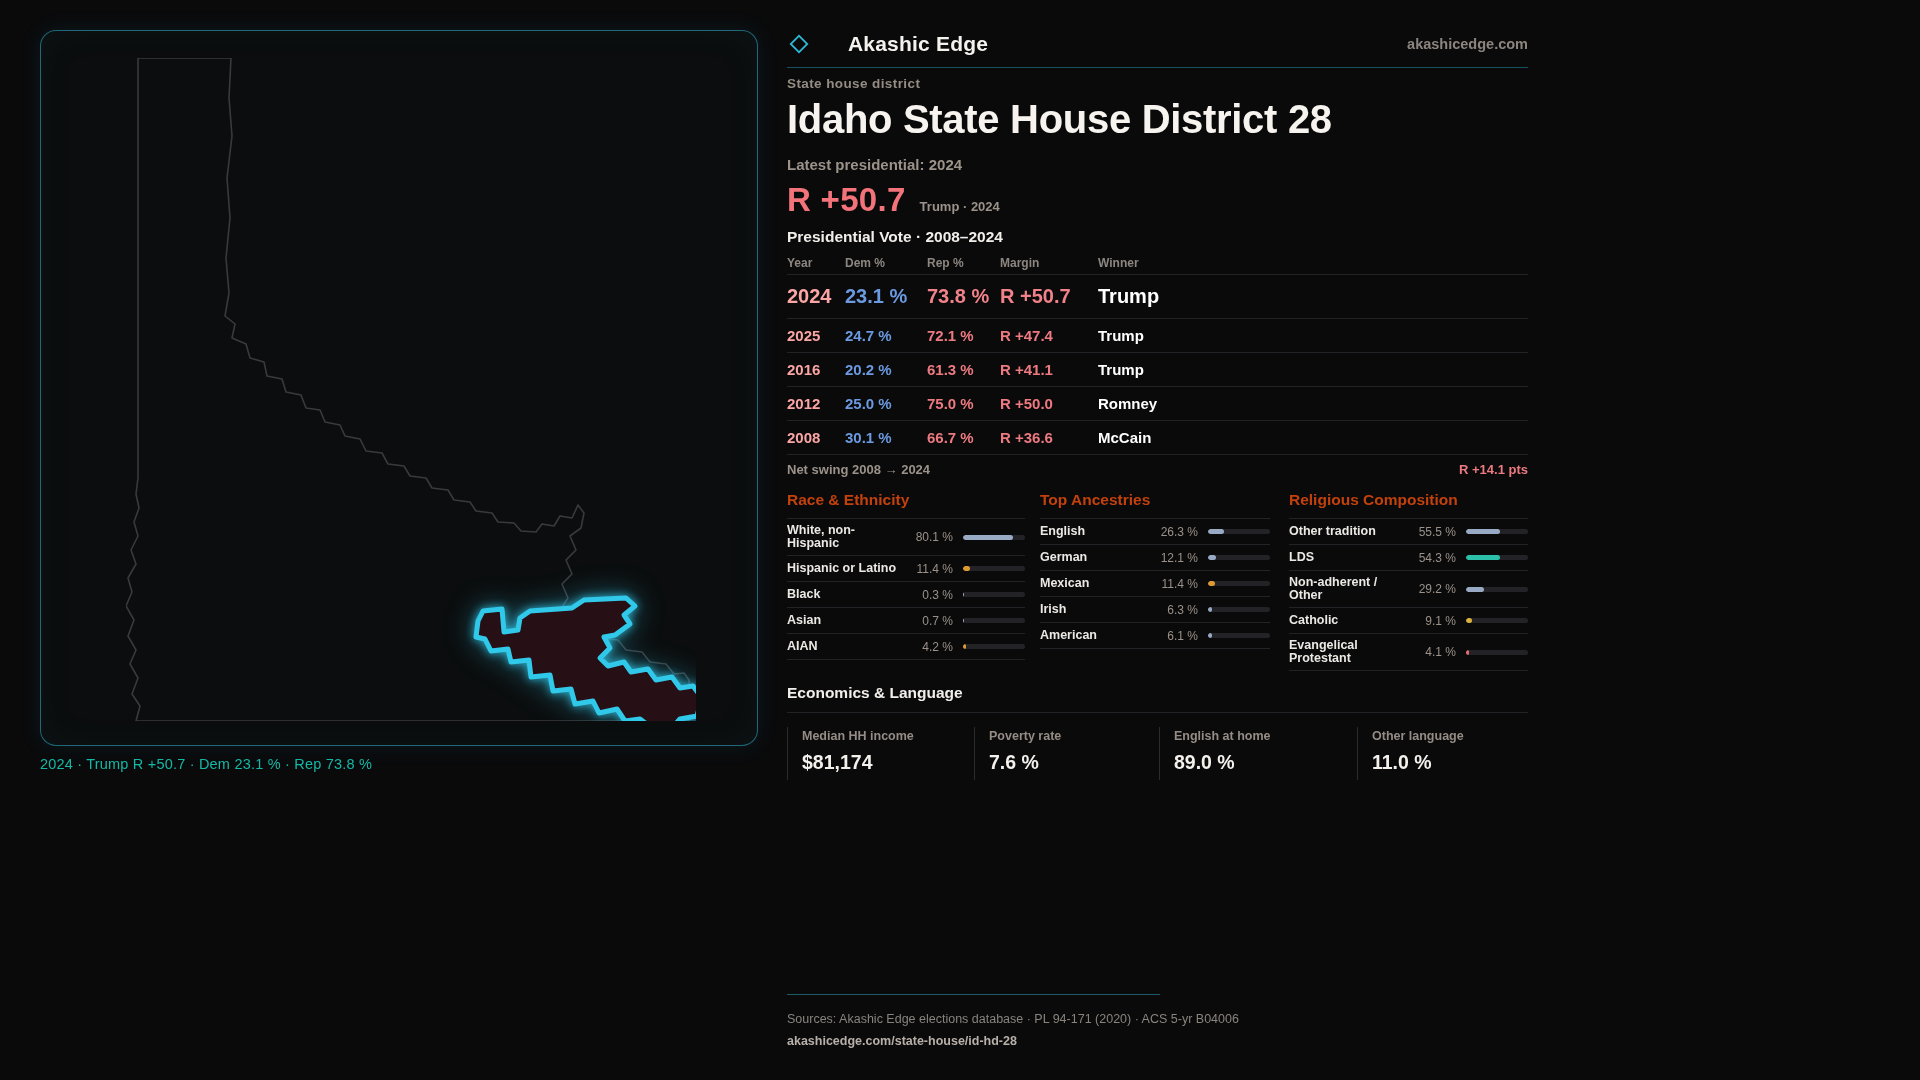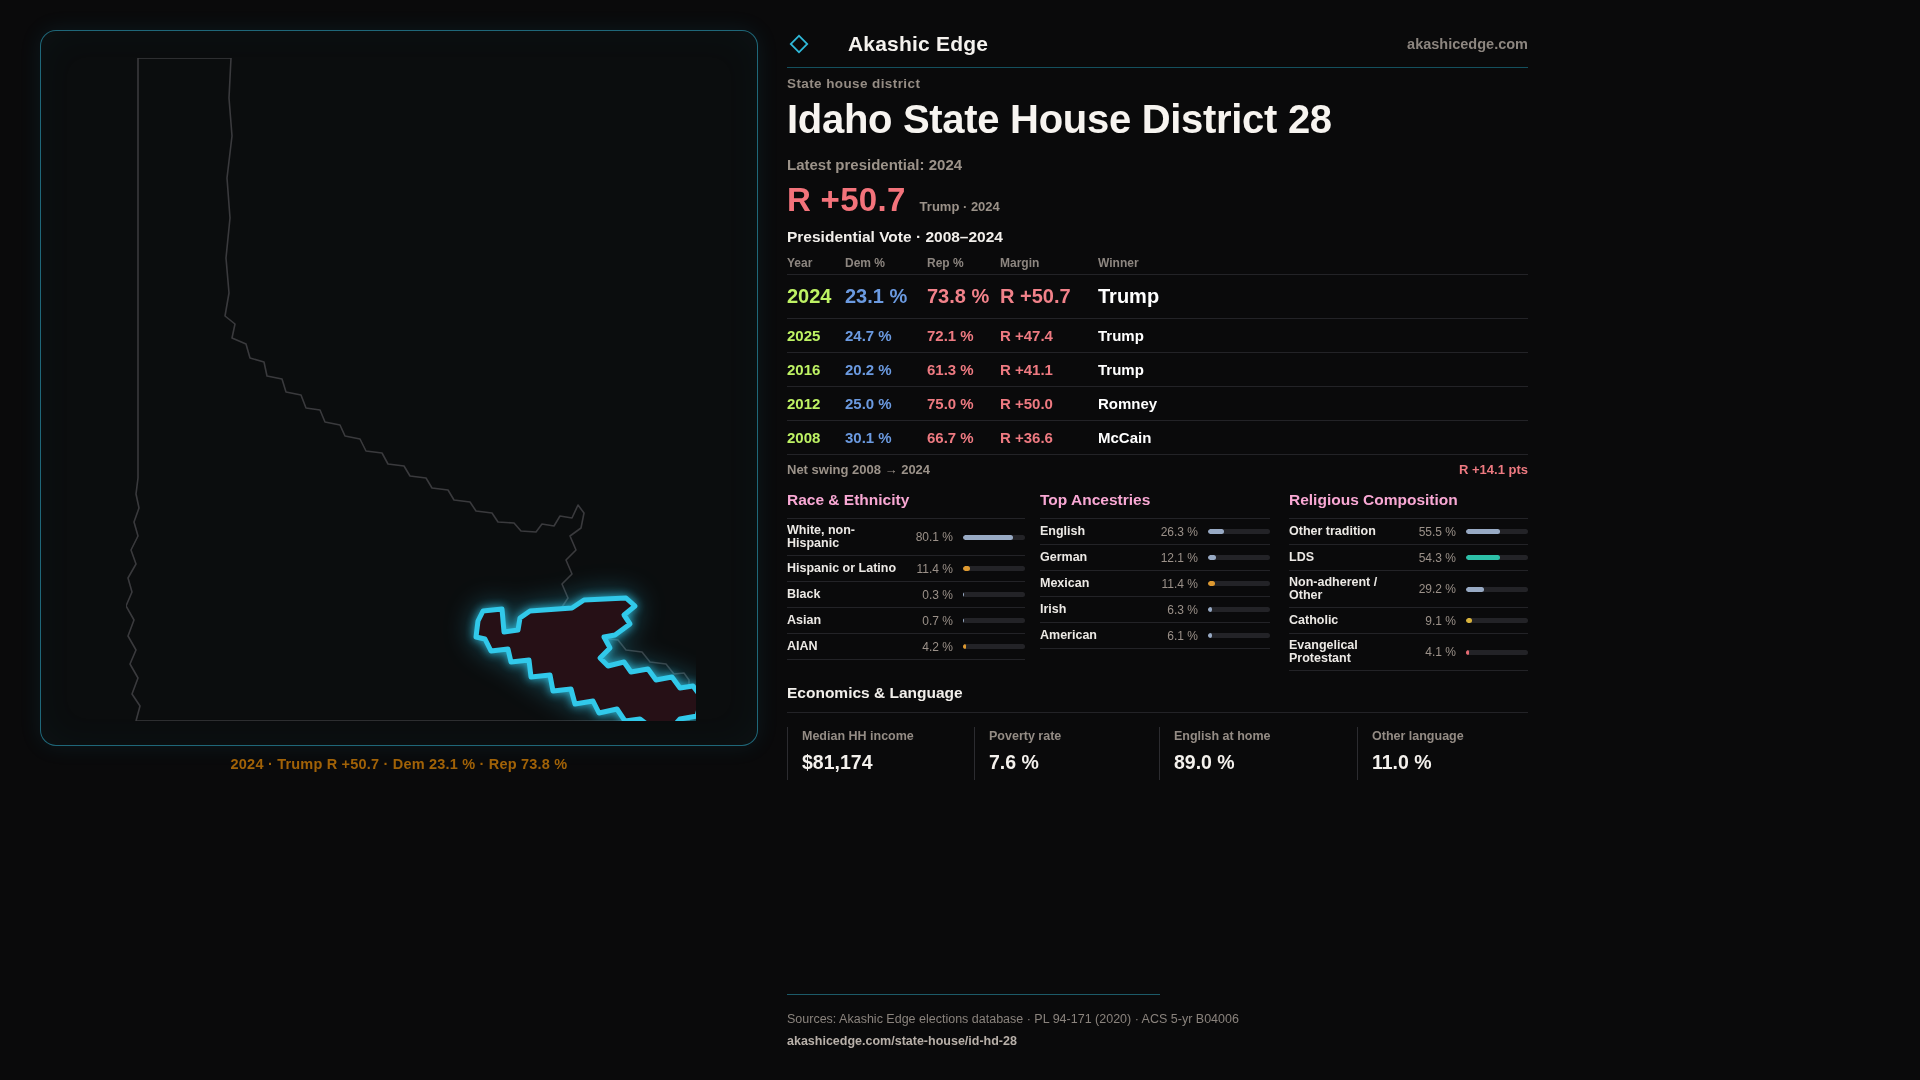--- a/index.html
+++ b/index.html
@@ -7,22 +7,22 @@
     font-family:"Liberation Sans", sans-serif; -webkit-font-smoothing:antialiased; }
 
   
   .map-panel { position:absolute; left:40px; top:30px; width:718px; height:716px;
     border:1.5px solid rgba(49,178,209,.55); border-radius:16px; background:#0b0d0e;
     box-shadow:0 0 22px rgba(40,170,210,.10), inset 0 0 40px rgba(40,170,210,.04); }
   .map-svg { position:absolute; left:85px; top:27px; }
   .idaho-outline { fill:none; stroke:#3a3a3d; stroke-width:1.6; stroke-linejoin:round; }
   .district { fill:#261016; stroke:#31c9ea; stroke-width:5; stroke-linejoin:round;
     filter:drop-shadow(0 0 5px rgba(49,201,234,.85)) drop-shadow(0 0 14px rgba(49,201,234,.4)); }
-  .map-caption { position:absolute; left:40px; top:756px; width:718px; text-align:center;
-    color:#a16207; font-size:14.5px; font-weight:700; letter-spacing:.2px; }
+  .map-caption { position:absolute; left:40px; top:756px; width:718px; 
+    color:#14b8a6; font-size:14.5px; font-weight:400; letter-spacing:.2px; }
 
   
   .right { position:absolute; left:787px; top:0; width:741px; height:1080px; }
 
   .brand-row { position:absolute; top:27px; left:0; width:100%; height:34px;
     display:flex; align-items:center;gap:25px; }
   .diamond { width:24px; height:24px; margin-right:12px; flex:0 0 auto; }
   .brand-name { color:#f5f2ee; font-size:21px; font-weight:700; letter-spacing:.2px; }
   .site-link { margin-left:auto; color:#8c857f; font-size:14.5px; font-weight:700; text-decoration:none; }
   .head-divider { position:absolute; top:67px; left:0; width:100%; height:1px; background:#14505e; }
@@ -36,35 +36,35 @@
   .margin-ctx { color:#9b9289; font-size:13px; font-weight:700; margin-left:14px; padding-bottom:5px; }
 
   .pv-title { position:absolute; top:228px; color:#f2efeb; font-size:15.5px; font-weight:700; }
 
   .pv-table { position:absolute; top:252px; left:0; width:100%; }
   .pv-head, .pv-row, .pv-swing { display:flex; align-items:center; }
   .pv-head { height:22px; color:#8d8680; font-size:12px; font-weight:700; }
   .c-year { width:58px; } .c-dem { width:82px; } .c-rep { width:73px; }
   .c-margin { width:98px; } .c-winner { flex:1; }
   .pv-row { height:34px; border-top:1px solid #232327; font-size:15px; font-weight:700; }
-  .pv-row .year { color:#bef264; } .pv-row .dem { color:#6b9ae0; }
+  .pv-row .year { color:#fca5a5; } .pv-row .dem { color:#6b9ae0; }
   .pv-row .rep, .pv-row .marg { color:#ee7a81; } .pv-row .win { color:#ffffff; }
   .pv-row.big { height:44px; font-size:20px; }
   .pv-row.big .rep, .pv-row.big .marg { color:#f2828a; }
   .pv-swing { height:30px; border-top:1px solid #232327; margin-top:0; }
   .swing-label { color:#9b9289; font-size:13px; font-weight:700; }
   .swing-value { margin-left:auto; color:#ee7a81; font-size:13px; font-weight:700; }
 
   
   .demo-cols { position:absolute; top:491px; left:0; width:100%; display:flex; }
   .demo-col { }
   .col-race { width:238px; margin-right:15px; }
   .col-anc  { width:230px; margin-right:19px; }
   .col-rel  { width:239px; }
-  .sec-title { color:#f9a8d4; font-size:15.5px; font-weight:700; padding-bottom:9px;
+  .sec-title { color:#c2410c; font-size:15.5px; font-weight:700; padding-bottom:9px;
     border-bottom:1px solid #232327; }
   .demo-row { display:flex; align-items:center; border-bottom:1px solid #232327;
     min-height:26px; padding:5px 0; }
   .demo-label { flex:1; color:#ecE9e5; color:#ece9e5; font-size:12.5px; font-weight:700; line-height:13px; padding-right:6px; }
   .demo-value { width:50px; text-align:right; color:#9b9189; font-size:12px; font-weight:400; padding-right:10px; flex:0 0 auto; }
   .bar-track { width:62px; height:5px; border-radius:3px; background:#232327; flex:0 0 auto; overflow:hidden; }
   .bar-fill { height:5px; border-radius:3px; }
 
   
   .econ { position:absolute; top:684px; left:0; width:100%; }

